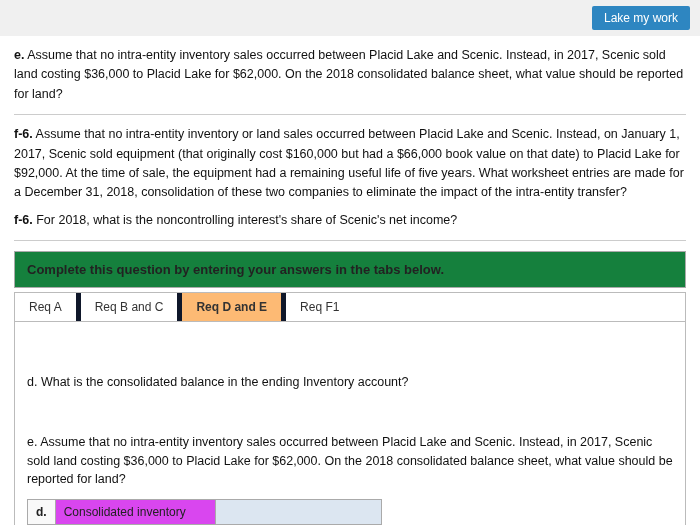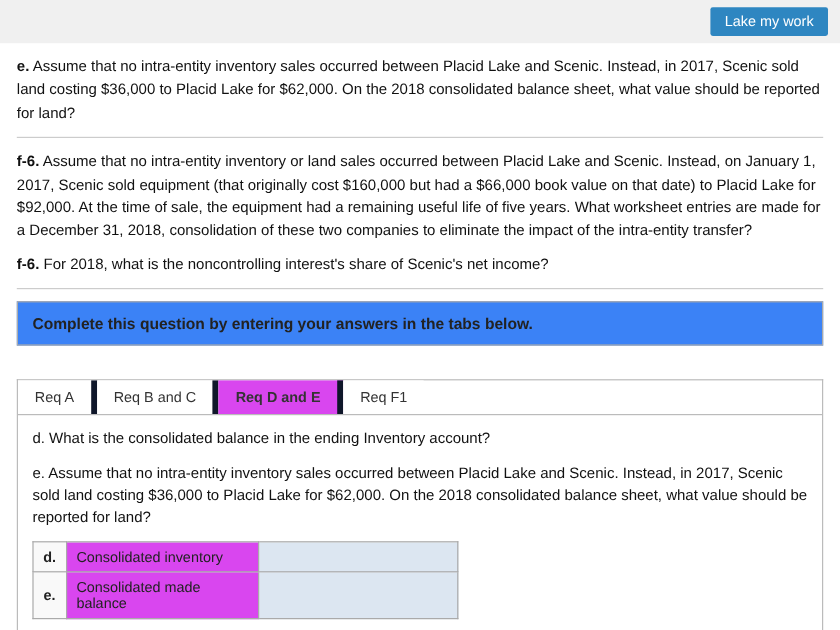--- a/index.html
+++ b/index.html
@@ -47,23 +47,23 @@
     }
 
     .divider {
       border: none;
       border-top: 1px solid #ccc;
       margin: 10px 0;
     }
 
     .instruction-box {
       border: 1px solid #aaa;
-      background: #3b82f6;
+      background: #15803d;
       padding: 10px 12px;
-      margin-bottom: 28px;
+      margin-bottom: 4px;
     }
 
     .instruction-box p {
       font-weight: bold;
       font-size: 13px;
     }
 
     .tabs-row {
       display: flex;
       border: 1px solid #bbb;
@@ -79,36 +79,37 @@
       white-space: nowrap;
       background: white;
       color: #333;
     }
 
     .tab:last-child {
       border-right: none;
     }
 
     .tab.active {
-      background: #d946ef;
+      background: #fdba74;
       font-weight: bold;
     }
 
     .tab-content {
       border: 1px solid #bbb;
       background: white;
       padding: 10px 12px;
       margin-bottom: 10px;
     }
 
     .tab-question {
       font-size: 12.5px;
       line-height: 1.5;
       margin-bottom: 10px;
       color: #111;
+      margin-top: 41px;
     }
 
     .answer-table {
       border-collapse: collapse;
       width: 55%;
       margin-bottom: 10px;
     }
 
     .answer-table td {
       border: 1px solid #aaa;

